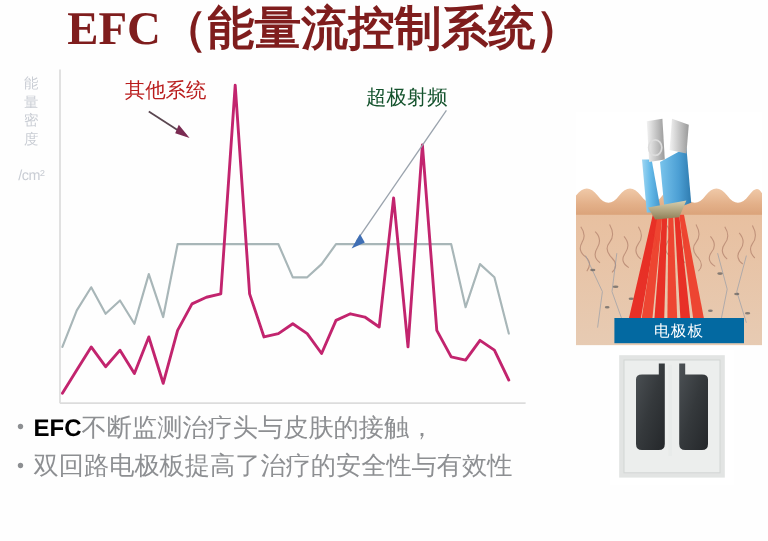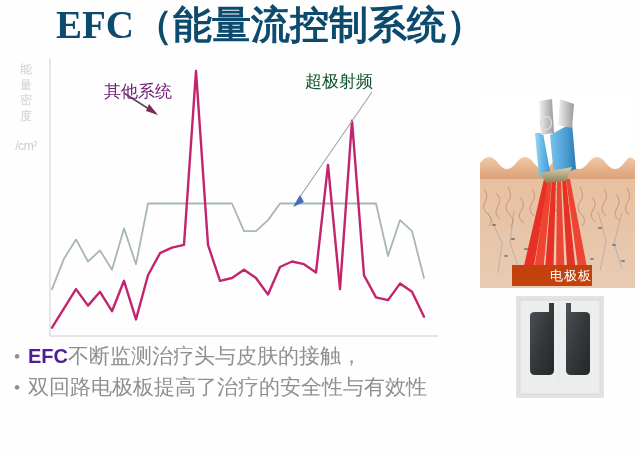--- a/index.html
+++ b/index.html
@@ -21,21 +21,21 @@
     position: absolute;
     left: 56px;
     top: 2px;
     width: 520px;
     height: 48px;
     font-family: "Liberation Serif", "DejaVu Serif", serif;
     font-weight: bold;
     font-size: 39px;
     line-height: 46px;
     letter-spacing: 0px;
-    color: #0c4a6e;
+    color: #7f1d1d;
     white-space: nowrap;
   }
 
   
   #chart-panel {
     position: absolute;
     left: 0px;
     top: 52px;
     width: 470px;
     height: 292px;
@@ -69,22 +69,22 @@
   .annot {
     position: absolute;
     font-family: "Liberation Serif", "DejaVu Serif", serif;
     font-size: 17px;
     line-height: 20px;
     white-space: nowrap;
     font-weight: 500;
   }
   #annot-other {
     left: 104px;
-    top: 30px;
-    color: #701a75;
+    top: 14px;
+    color: #b91c1c;
     text-align: center;
   }
   #annot-rf {
     left: 305px;
     top: 20px;
     color: #14532d;
   }
 
   
   #bullet-block {
@@ -107,21 +107,21 @@
   .bullet-dot {
     width: 22px;
     flex: 0 0 22px;
     text-align: center;
     color: #8d8f92;
     font-size: 19px;
     line-height: 29px;
   }
   .bullet-text { flex: 1 1 auto; }
   .bullet-text .ln2 { display: block; padding-left: 2px; }
-  .bullet-text b { font-weight: bold; color: #4c1d95; font-family: "Liberation Sans", "DejaVu Sans", sans-serif; font-size: 20px; }
+  .bullet-text b { font-weight: bold; color: #000000; font-family: "Liberation Sans", "DejaVu Sans", sans-serif; font-size: 20px; }
 
   
   #illustration {
     position: absolute;
     left: 480px;
     top: 93px;
     width: 155px;
     height: 195px;
     overflow: hidden;
     background: #ffffff;
@@ -132,28 +132,28 @@
     top: 292px;
     width: 104px;
     height: 112px;
     overflow: hidden;
     background: #ffffff;
   }
   #electrode-badge {
     position: absolute;
     left: 512px;
     top: 265px;
-    width: 80px;
+    width: 108px;
     height: 21px;
-    background: #c2410c;
+    background: #0369a1;
     color: #ffffff;
     font-family: "Liberation Serif", "DejaVu Serif", serif;
     font-size: 13px;
     line-height: 21px;
-    text-align: right;
+    text-align: center;
     letter-spacing: 1px;
     z-index: 6;
   }
 </style>
 </head>
 <body>
 
 <div id="slide-title">EFC（能量流控制系统）</div>
 
 <div id="chart-panel">

